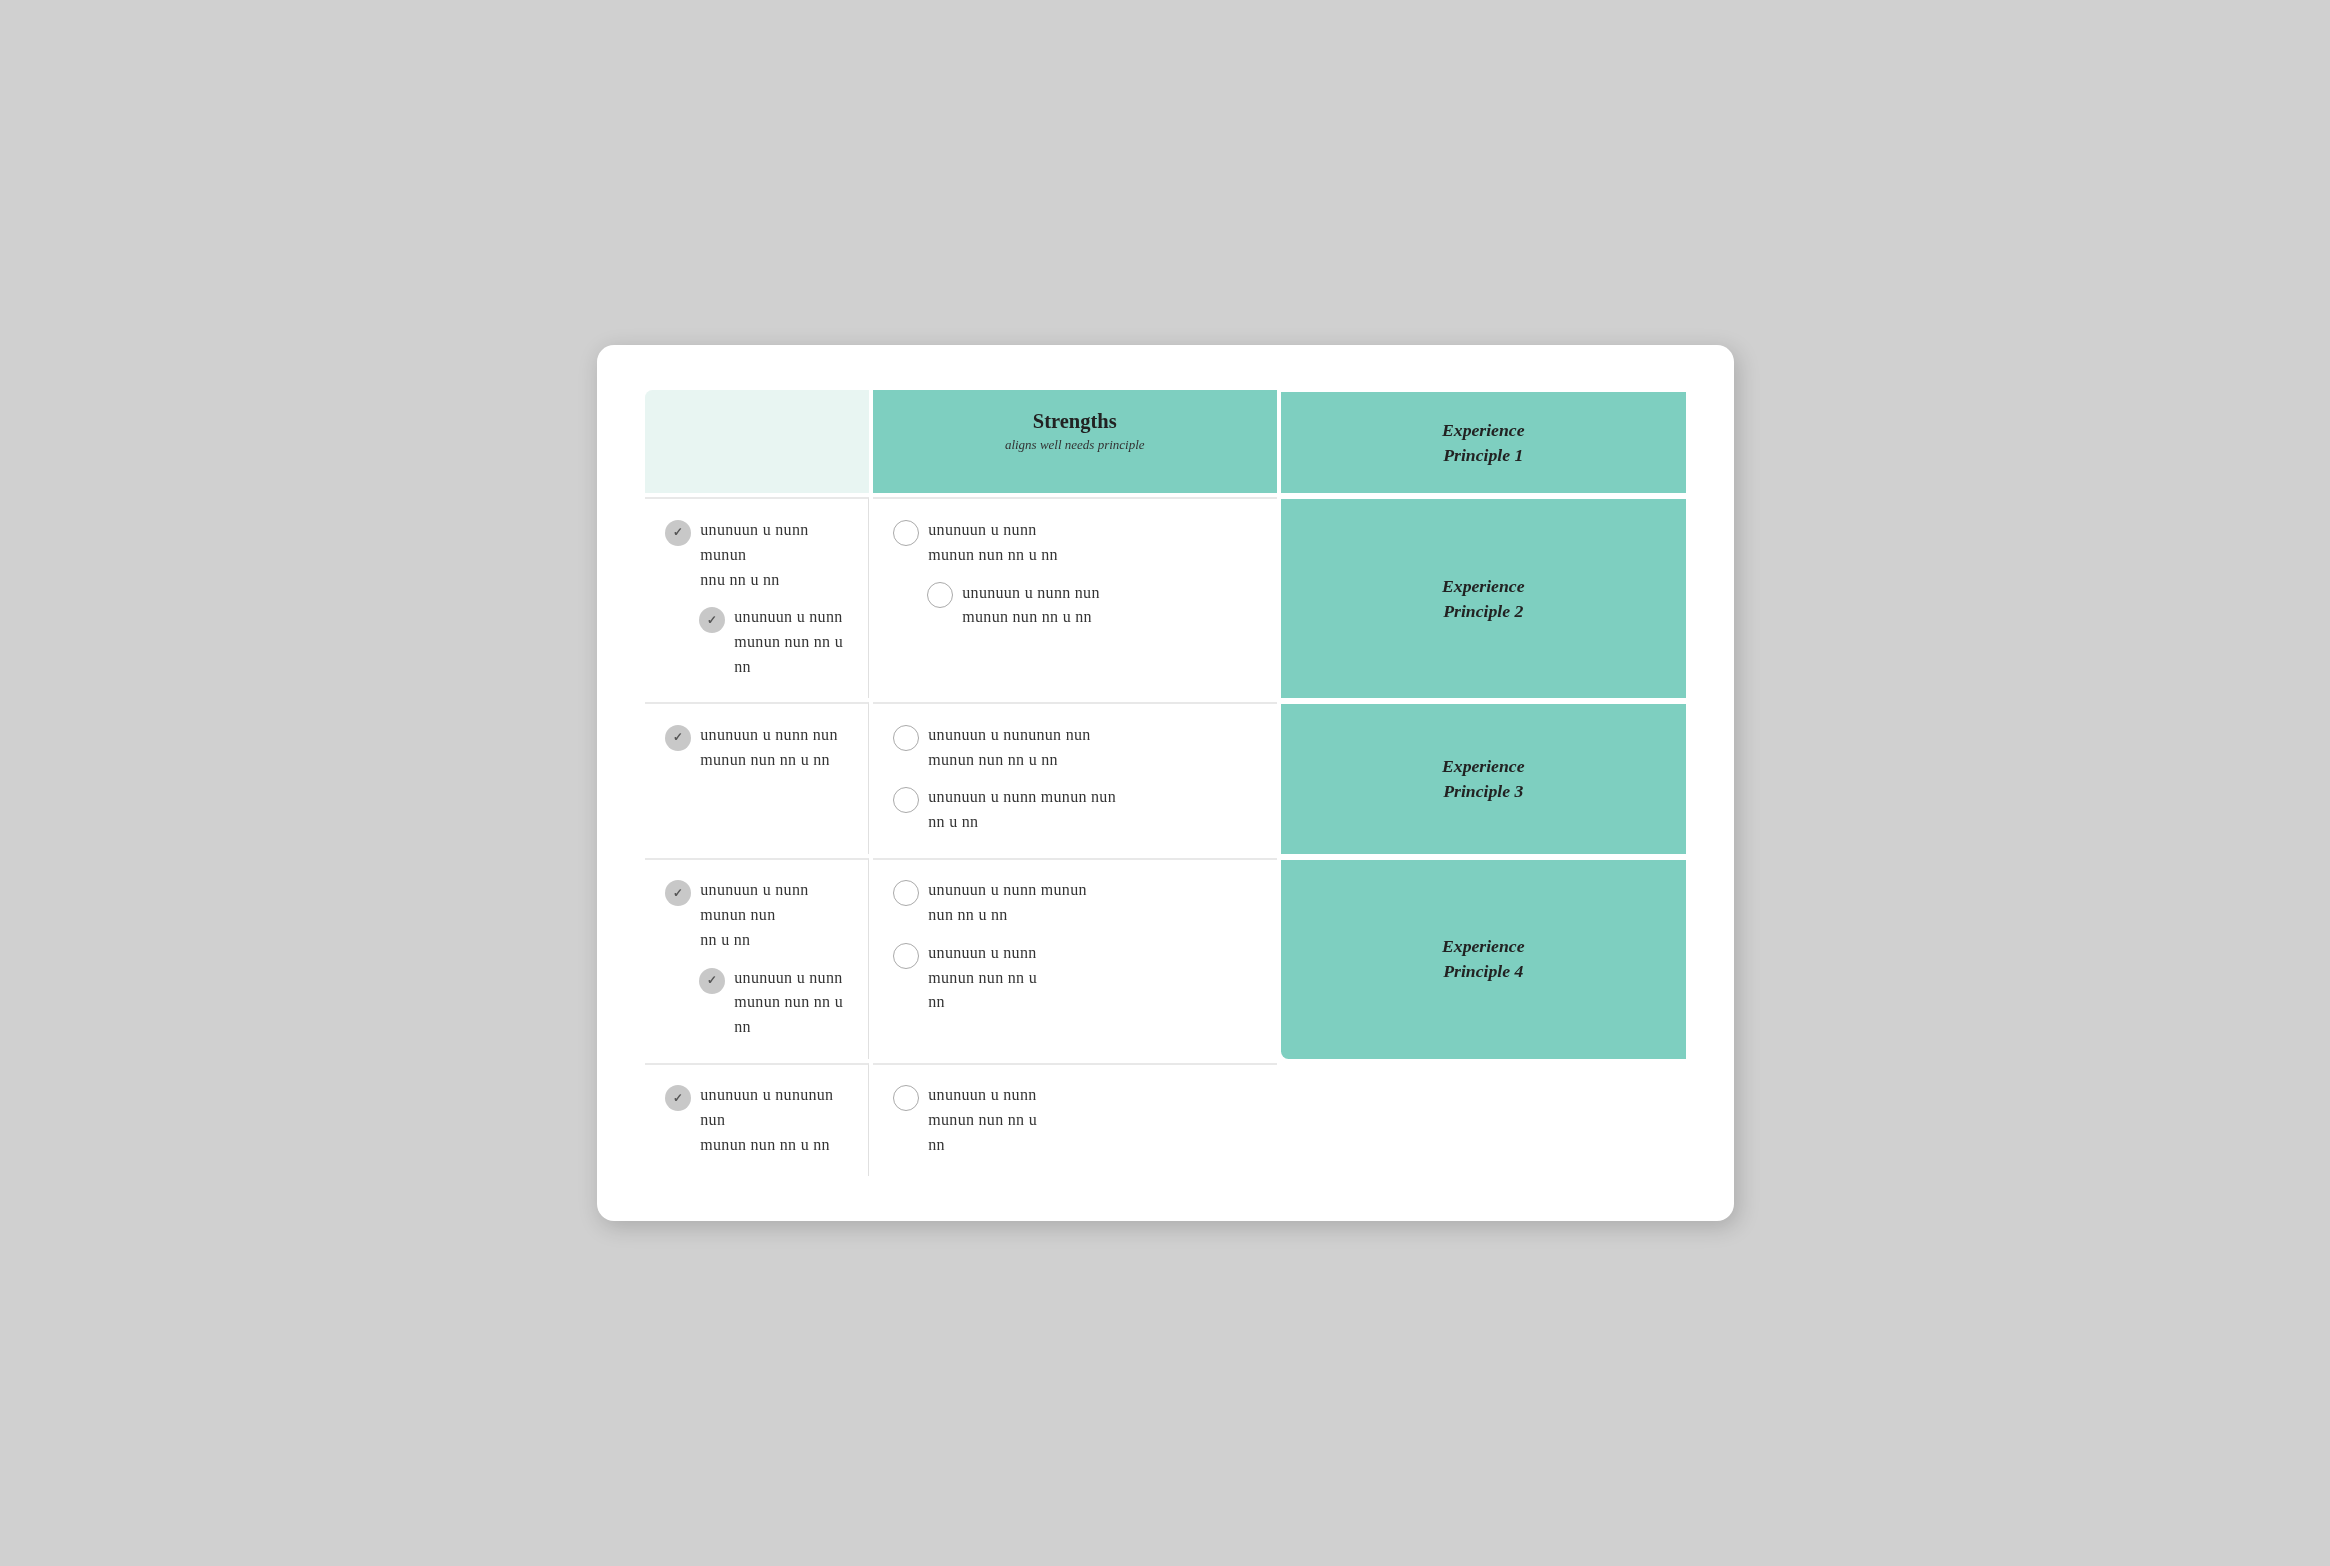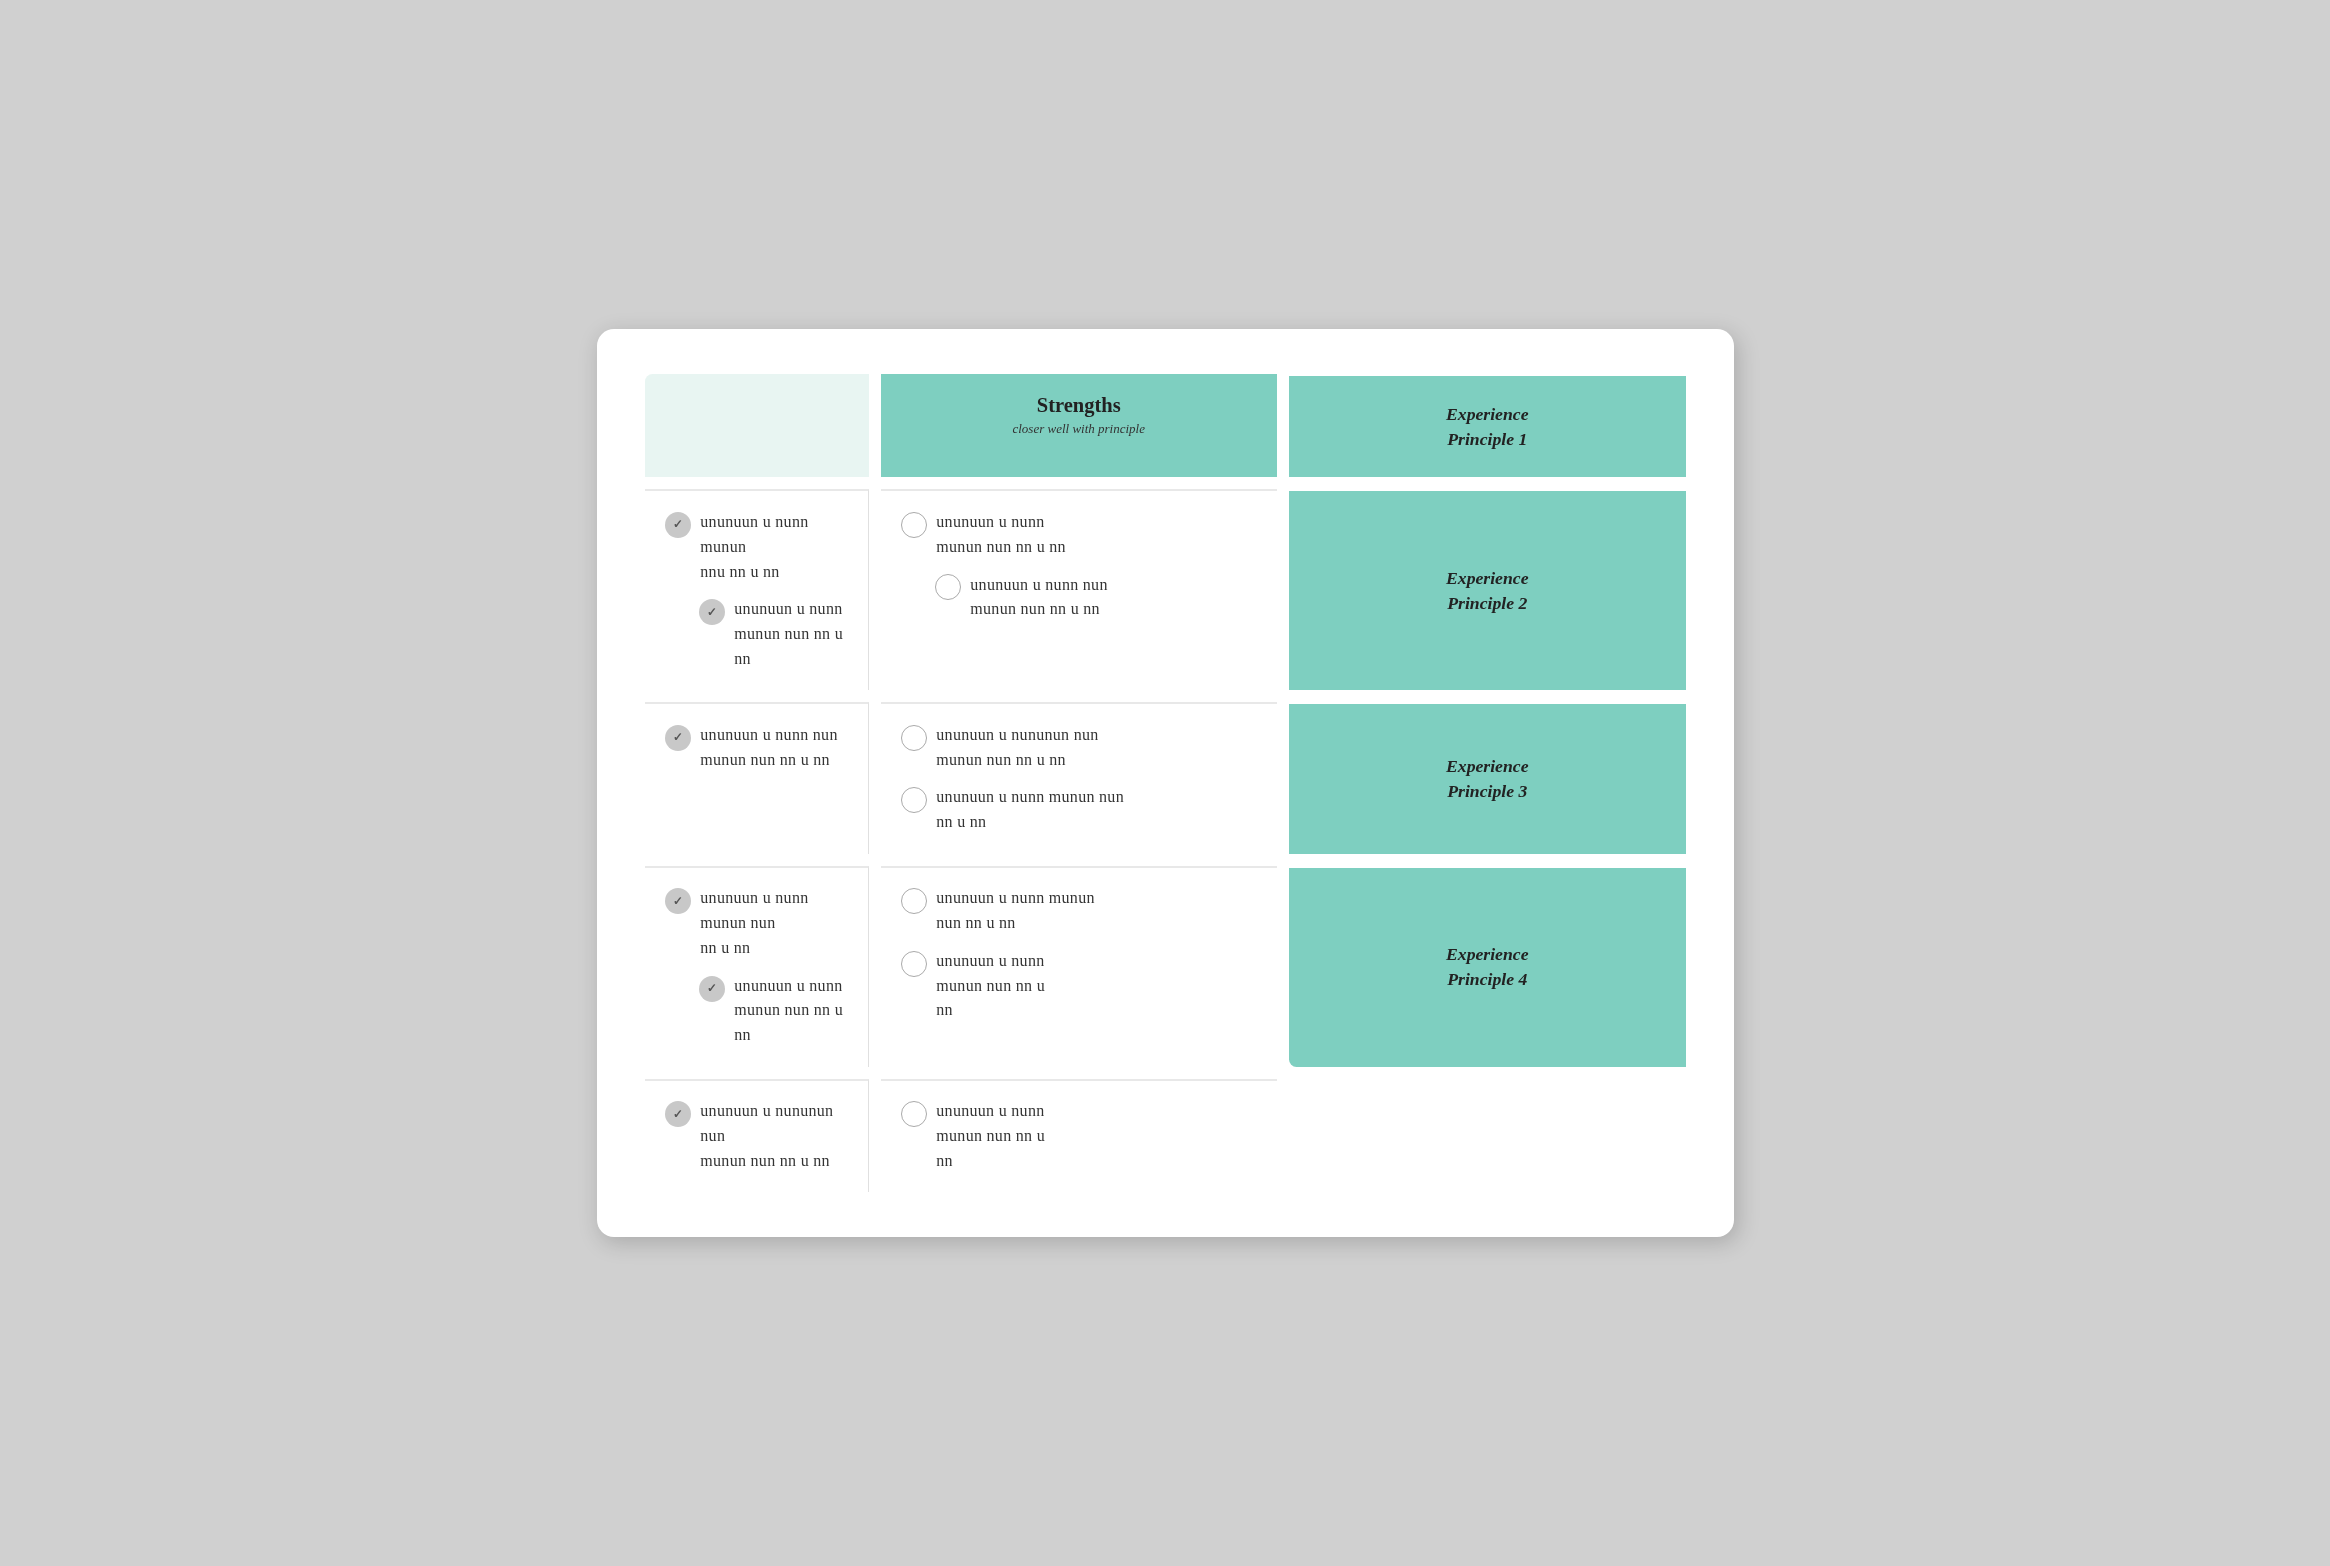--- a/index.html
+++ b/index.html
@@ -17,21 +17,21 @@
       background: #fff;
       border-radius: 17px;
       box-shadow: 3.7px 5.6px 22.4px rgba(0,0,0,0.18);
       padding: 45px 48px;
       width: 1137px;
     }
 
     .grid {
       display: grid;
       grid-template-columns: 224px 1fr 1fr;
-      gap: 12px;
+      gap: 4px;
       border-collapse: collapse;
     }
 
     
     .header-empty {
       background: #e8f5f2;
       border-radius: 7.5px 0 0 0;
     }
 
     .header-cell {
@@ -157,21 +157,21 @@
   </style>
 </head>
 <body>
 
 <div class="card">
   <div class="grid">
 
     <div class="header-empty"></div>
     <div class="header-cell">
       <div class="header-title">Strengths</div>
-      <div class="header-subtitle">closer well with principle</div>
+      <div class="header-subtitle">aligns well needs principle</div>
     </div>
 
   <div class="principle-cell" style="border-top: 2.8px solid rgb(255, 255, 255);">Experience<br>Principle 1</div>
       <div class="content-cell strengths" style="border-top: 2.8px solid rgb(232, 232, 232);">
         <div class="item">
           <div class="item-icon check">✓</div>
           <div class="handwritten">ununuun u nunn munun<br>nnu nn u nn</div>
         </div>
         <div class="item indented">
           <div class="item-icon check">✓</div>

